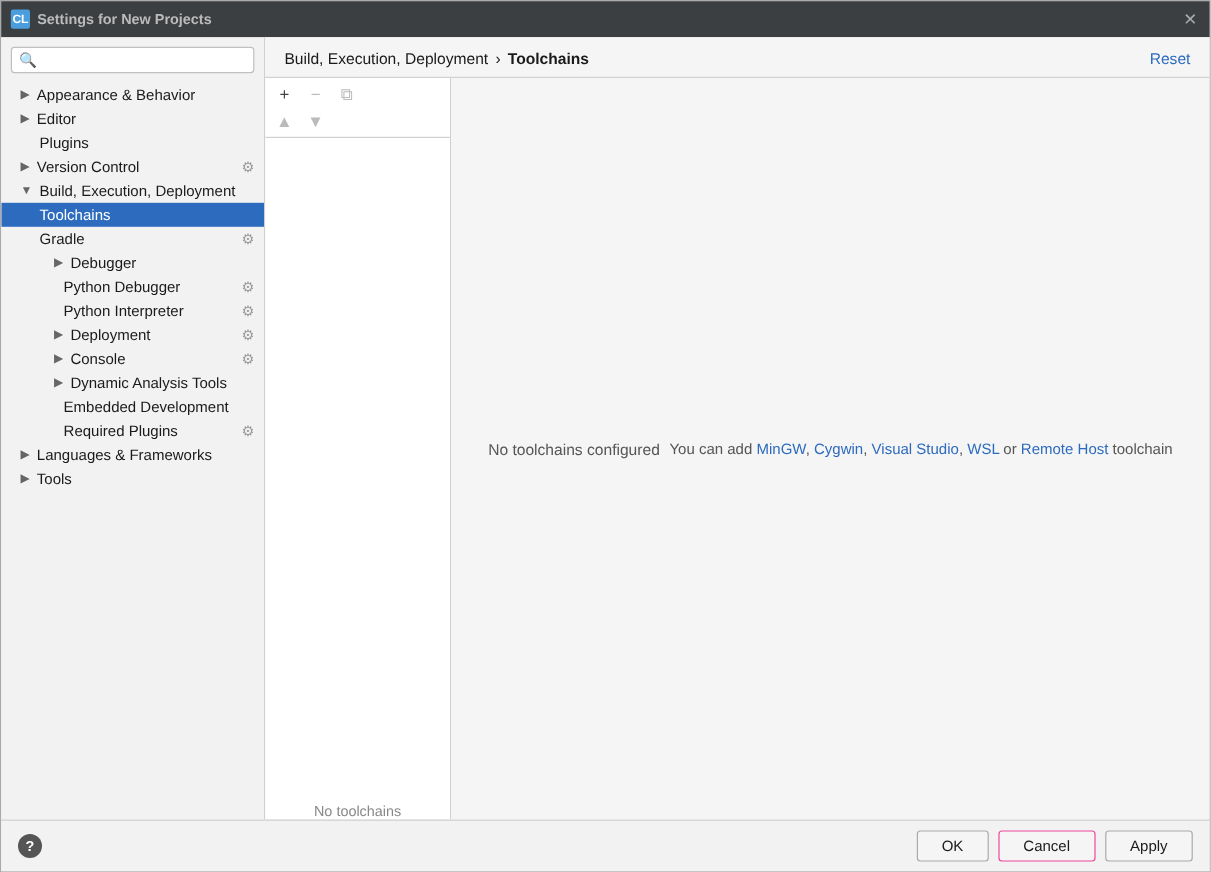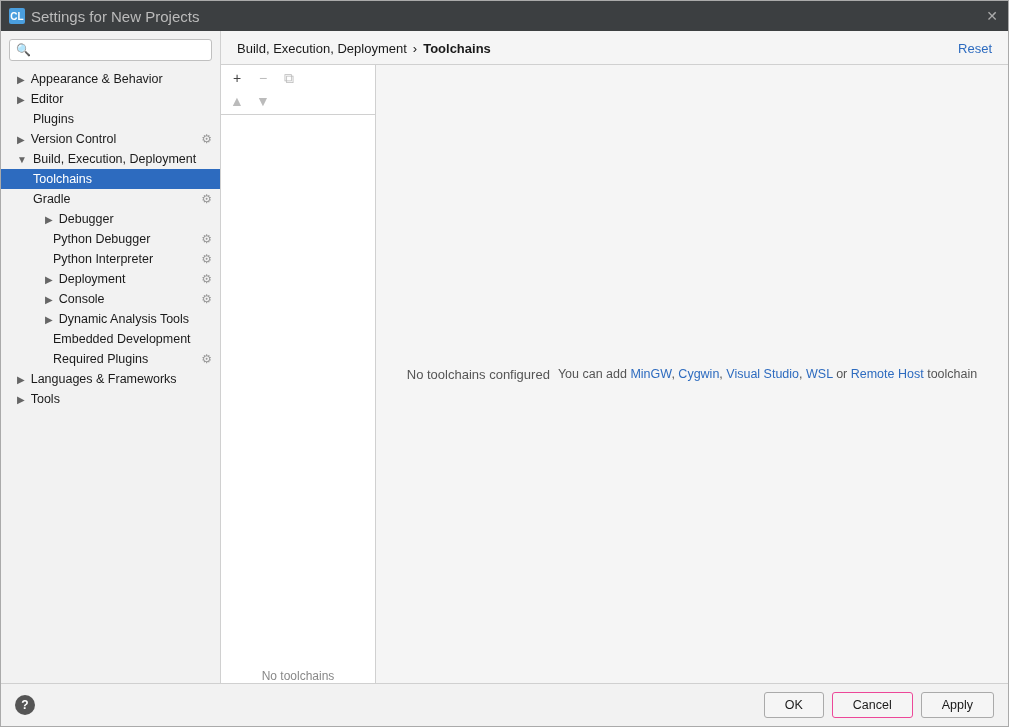--- a/index.html
+++ b/index.html
@@ -37,21 +37,22 @@
       border-radius: 2px;
       display: flex;
       align-items: center;
       justify-content: center;
       color: white;
       font-size: 10px;
       font-weight: bold;
     }
     .title-bar .title-text {
       flex: 1;
-      font-size: 15px;
+      font-size: 12px;
+      font-weight: bold;
     }
     .title-bar .window-controls {
       display: flex;
       gap: 6px;
     }
     .title-bar .win-btn {
       width: 16px;
       height: 16px;
       display: flex;
       align-items: center;

